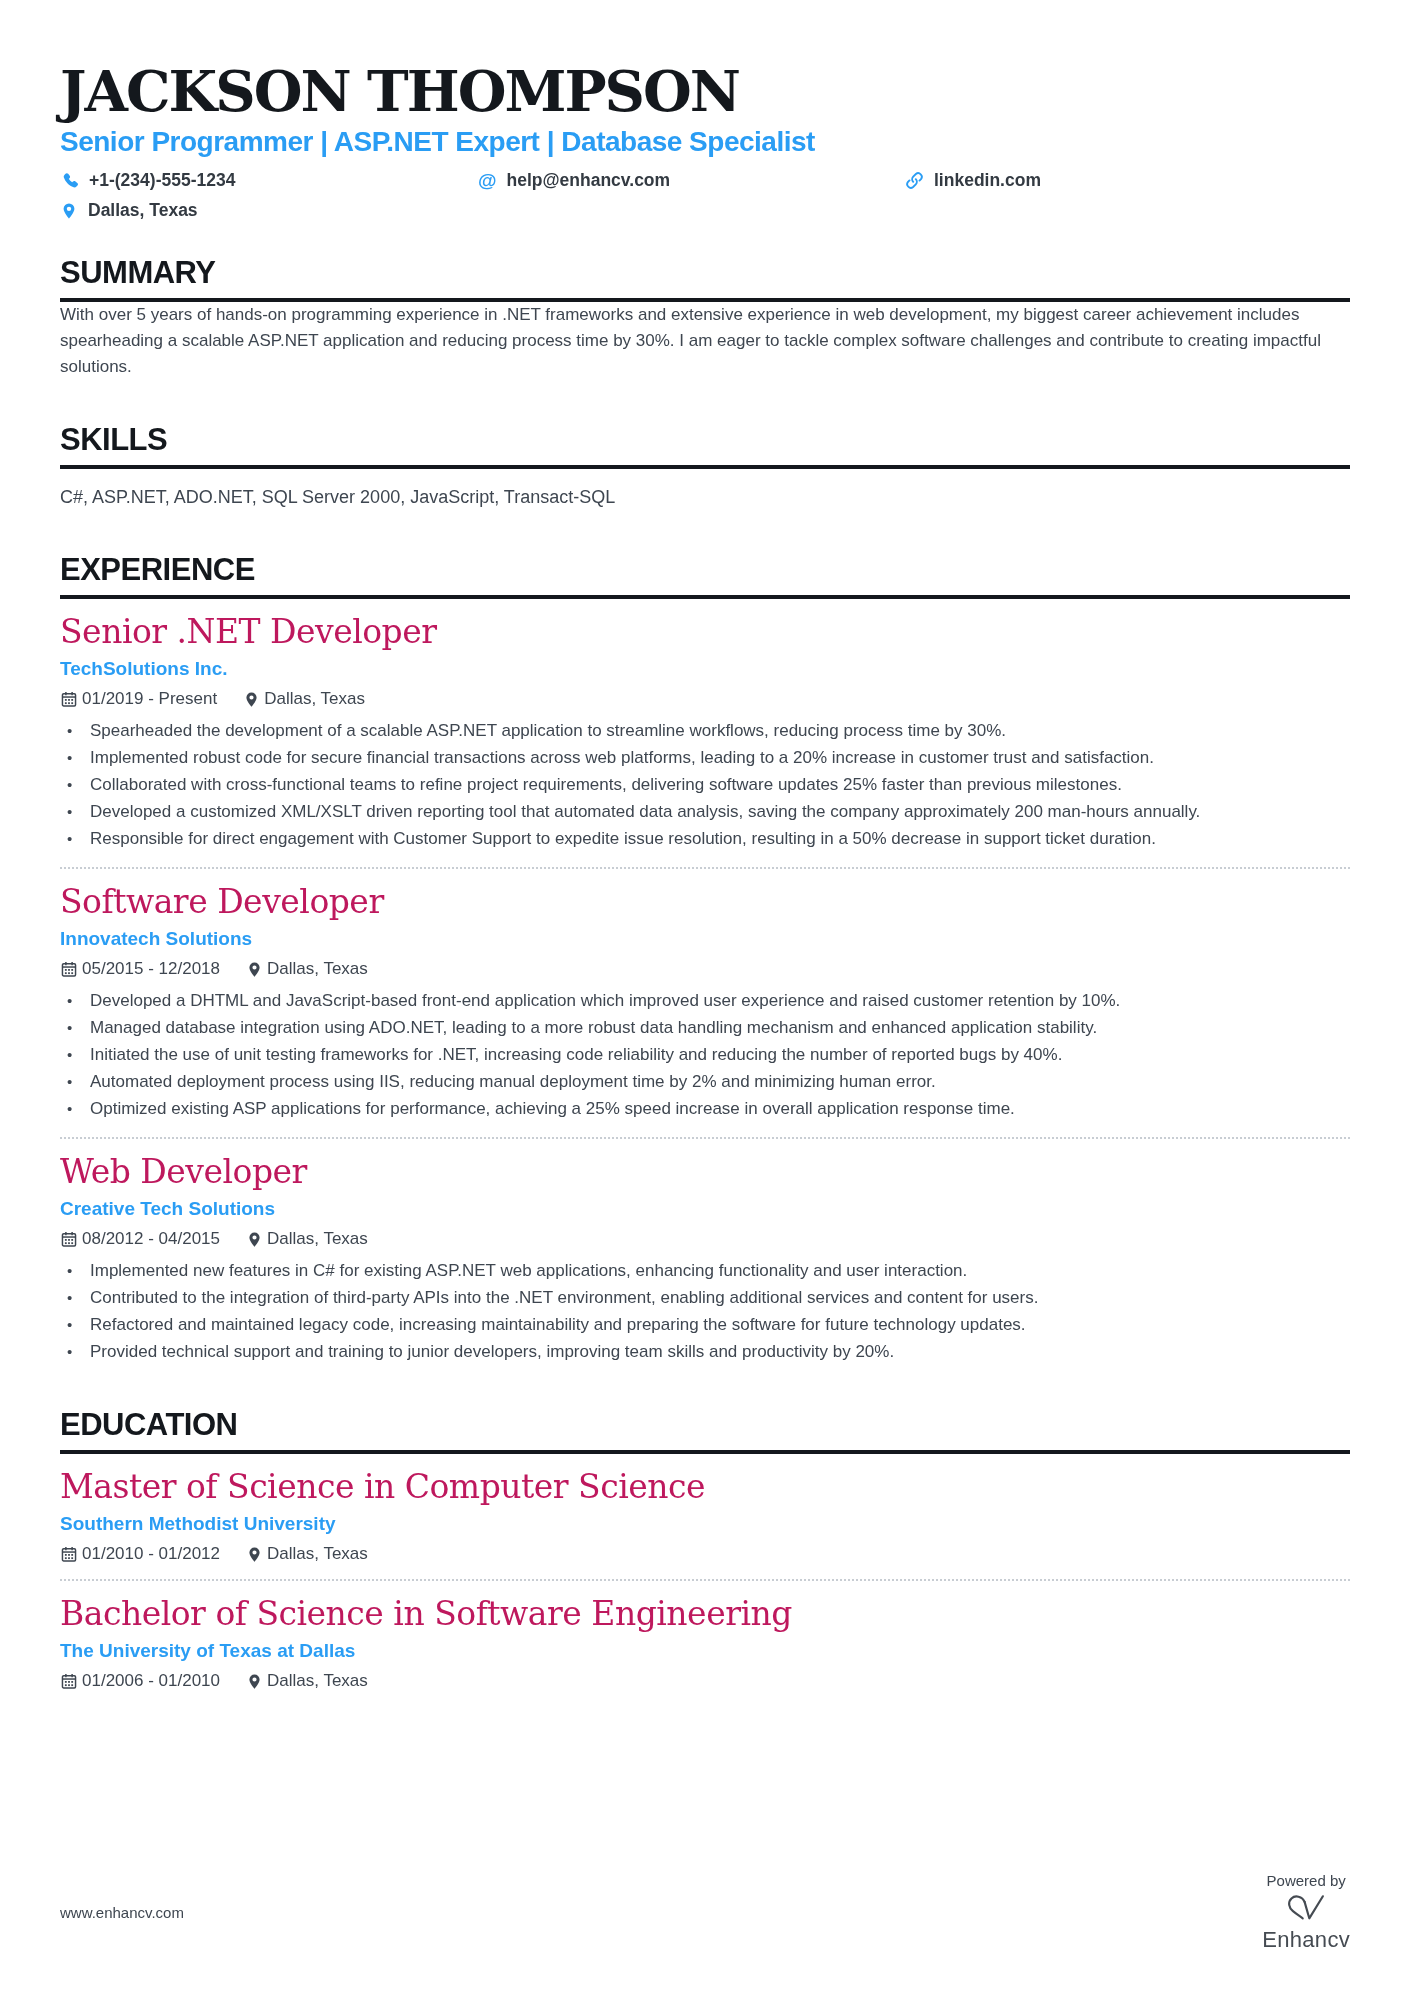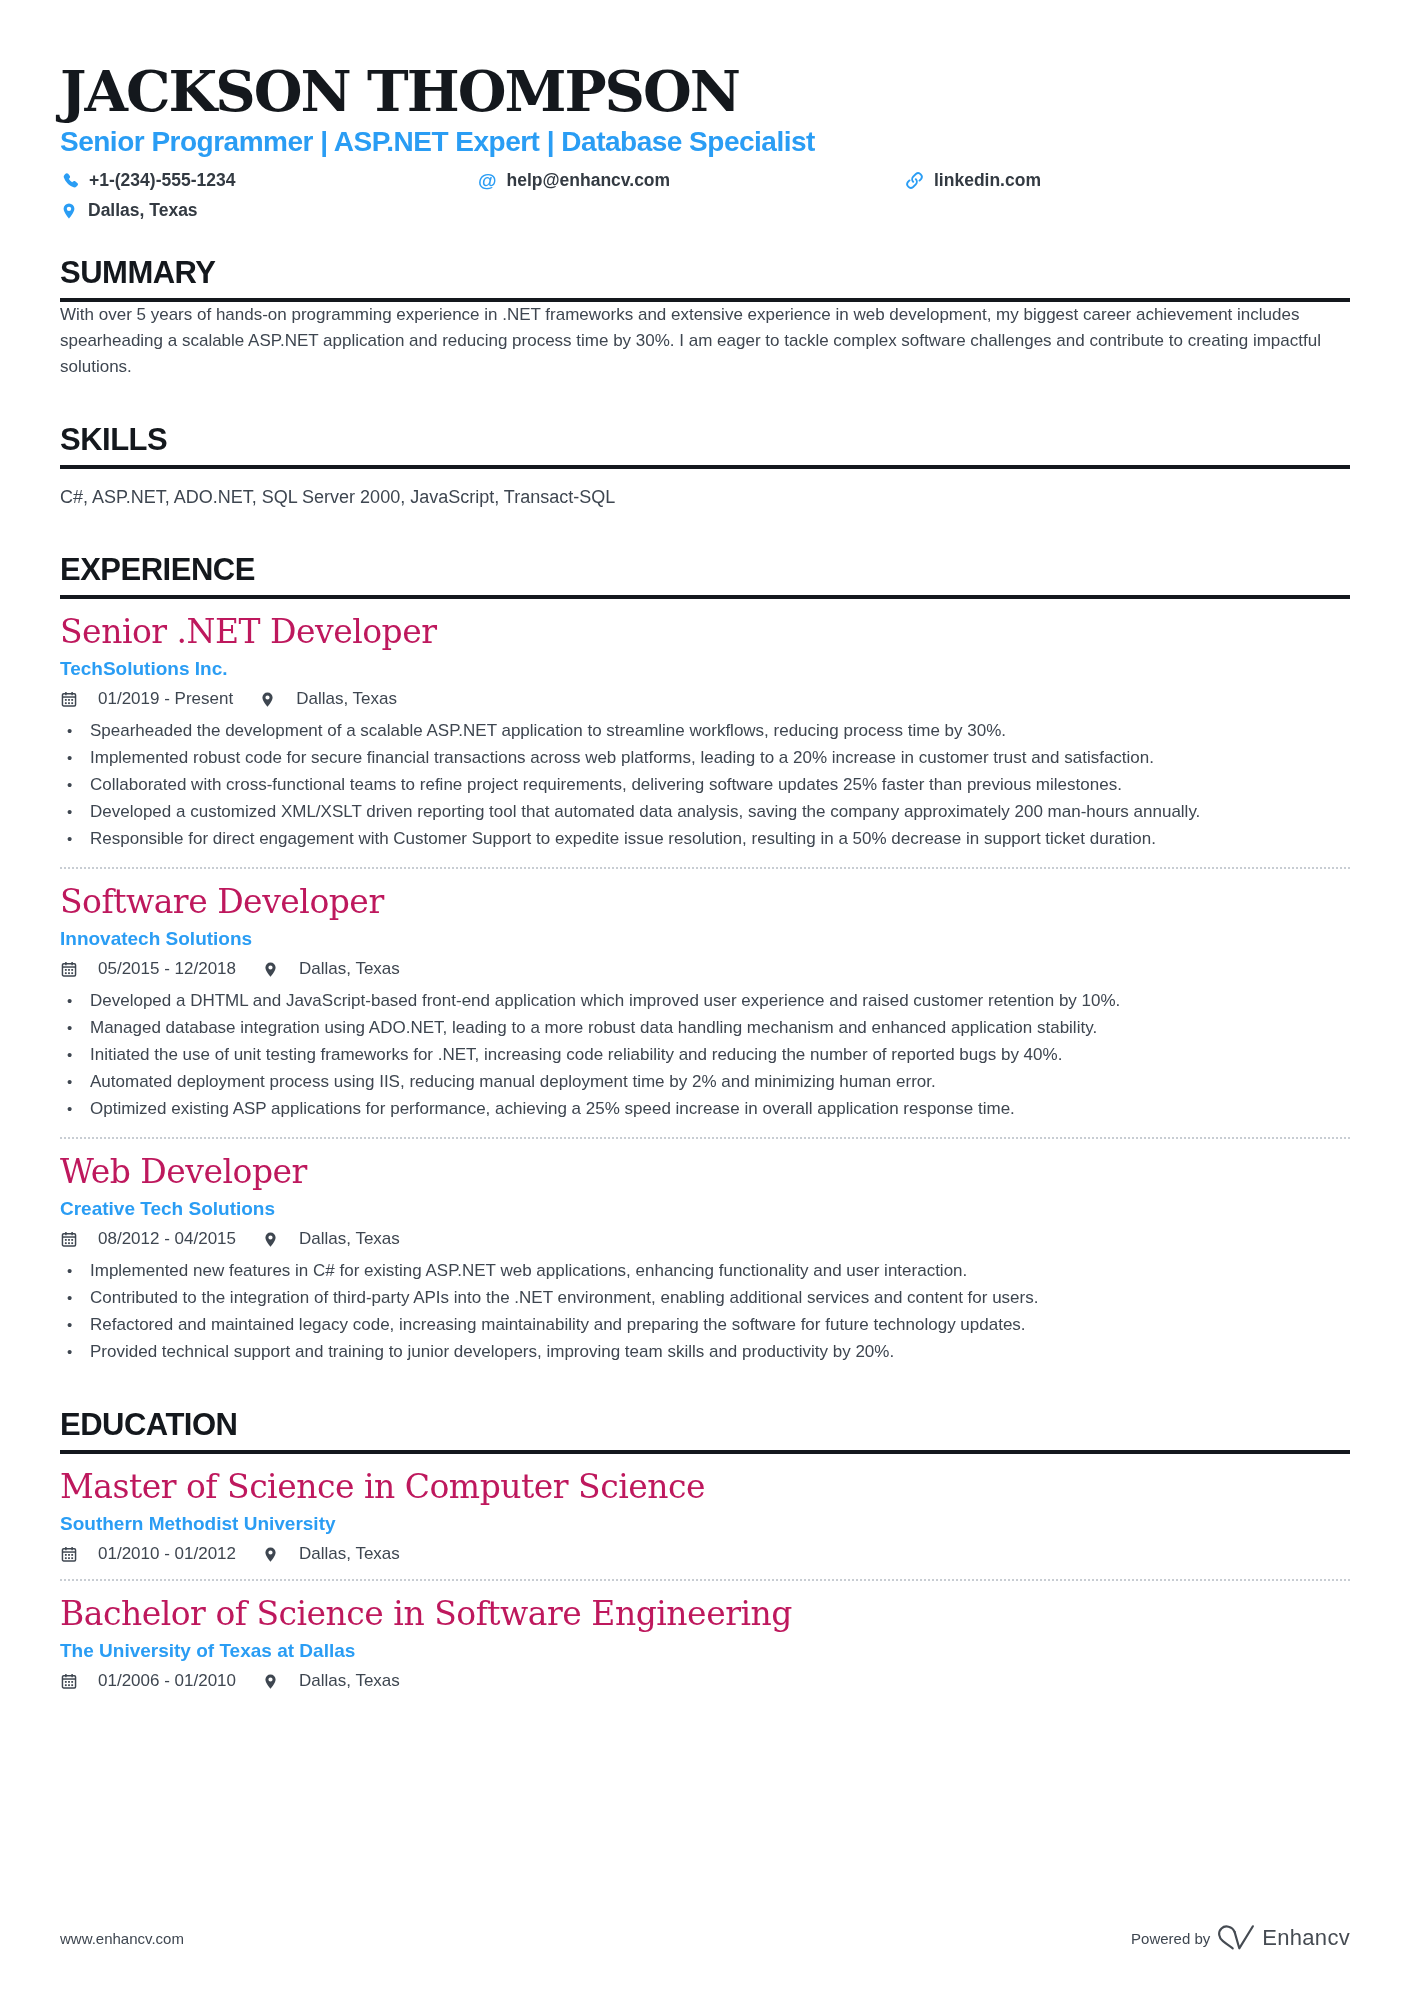--- a/index.html
+++ b/index.html
@@ -54,21 +54,21 @@
   
   .entry { padding-top: 13px; }
   .entry + .entry { border-top: 2px dotted #c8cdd3; margin-top: 15px; }
   .entry-title {
     font-family: "DejaVu Serif", "Liberation Serif", serif;
     font-weight: 400; font-size: 33px; letter-spacing: -0.5px;
     color: #be185d;
   }
   .entry-company { font-size: 19px; font-weight: 700; color: #2a9df4; margin-top: 7px; }
   .meta-row { display: flex; align-items: center; margin-top: 9px; }
-  .meta-item { display: flex; align-items: center; gap: 20px; }
+  .meta-item { display: flex; align-items: center; gap: 4px; }
   .meta-item + .meta-item { margin-left: 26px; }
   .meta-text { font-size: 17px; color: #3e4650; }
 
   ul.bullets { list-style: none; margin-top: 9px; }
   ul.bullets li {
     position: relative;
     padding-left: 30px;
     font-size: 17px; line-height: 26px; color: #3e4650;
     margin-top: 1px;
   }
@@ -77,21 +77,21 @@
     position: absolute; left: 7px; top: 0;
     color: #3e4650; font-size: 15px;
   }
 
   
   .footer {
     margin-top: auto;
     display: flex; align-items: center; justify-content: space-between;
   }
   .footer-site { font-size: 15px; color: #3e4650; }
-  .footer-brand { display: flex; align-items: center; gap: 4px; }
+  .footer-brand { display: flex; align-items: center; gap: 4px; flex-direction: column; }
   .powered-by { font-size: 15px; color: #3e4650; }
   .brand-name { font-size: 22px; color: #454b52; letter-spacing: 0.3px; }
 </style>
 </head>
 <body>
 
 <svg width="0" height="0" style="position:absolute">
   <defs>
     <symbol id="sym-phone" viewBox="0 0 22 22">
       <path d="M6.4 3.1c.9-.9 2.3-.8 3.1.2l1.7 2.1c.7.9.6 2.1-.2 2.9l-.8.8c.9 1.7 2.3 3.1 4 4l.8-.8c.8-.8 2-.9 2.9-.2l2.1 1.7c1 .8 1.1 2.2.2 3.1l-1.1 1.1c-.9.9-2.2 1.2-3.4.8C10.6 17.1 6.2 12.7 4.5 7.6c-.4-1.2-.1-2.5.8-3.4z" fill="currentColor"></path>

